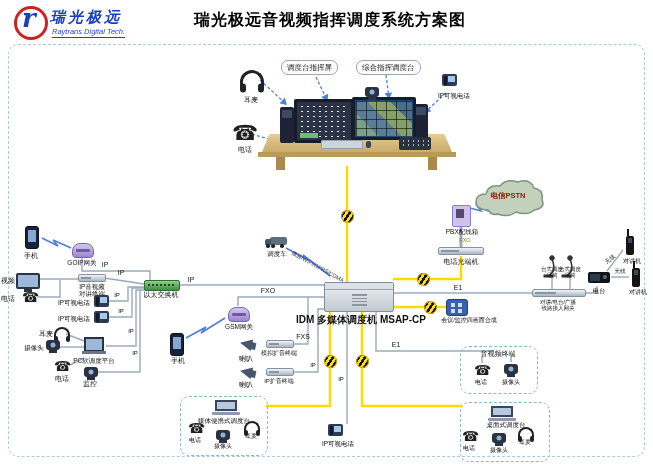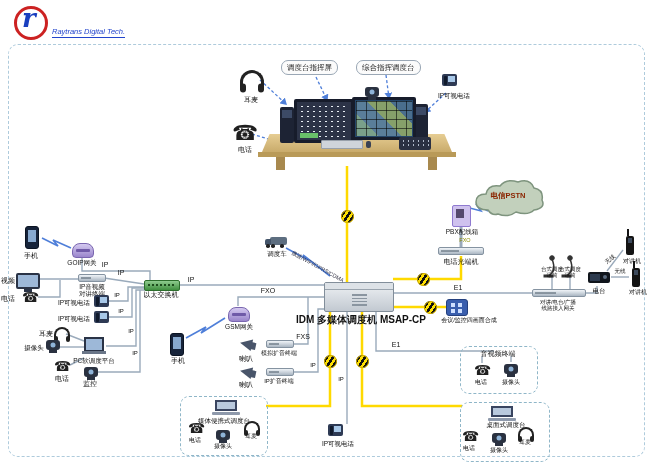--- a/index.html
+++ b/index.html
@@ -88,21 +88,23 @@
   .idm::before{content:"";position:absolute;left:0;right:0;top:0;height:6px;background:#dde2e7;border-bottom:1px solid #9aa4ae;}
   .idm::after{content:"";position:absolute;left:27px;top:10px;width:15px;height:13px;background:repeating-linear-gradient(0deg,#8a95a0 0 1.5px,transparent 1.5px 3.5px);}
   svg.wires{position:absolute;left:0;top:0;pointer-events:none;}
 </style>
 </head>
 <body>
 
 <div id="canvas">
 
   <span class="logo-emblem"></span>
+  <div class="logo-cn">瑞光极远</div>
   <div class="logo-en">Raytrans Digital Tech.</div>
+  <div class="title">瑞光极远音视频指挥调度系统方案图</div>
 
   <div class="frame"></div>
 
   <svg class="wires" width="653" height="464">
     <defs>
       <marker id="ah" markerWidth="6" markerHeight="6" refX="4" refY="3" orient="auto">
           <path d="M0,0L5,3L0,6Z" fill="#4f7fd9"></path>
         </marker>
     </defs>
 

